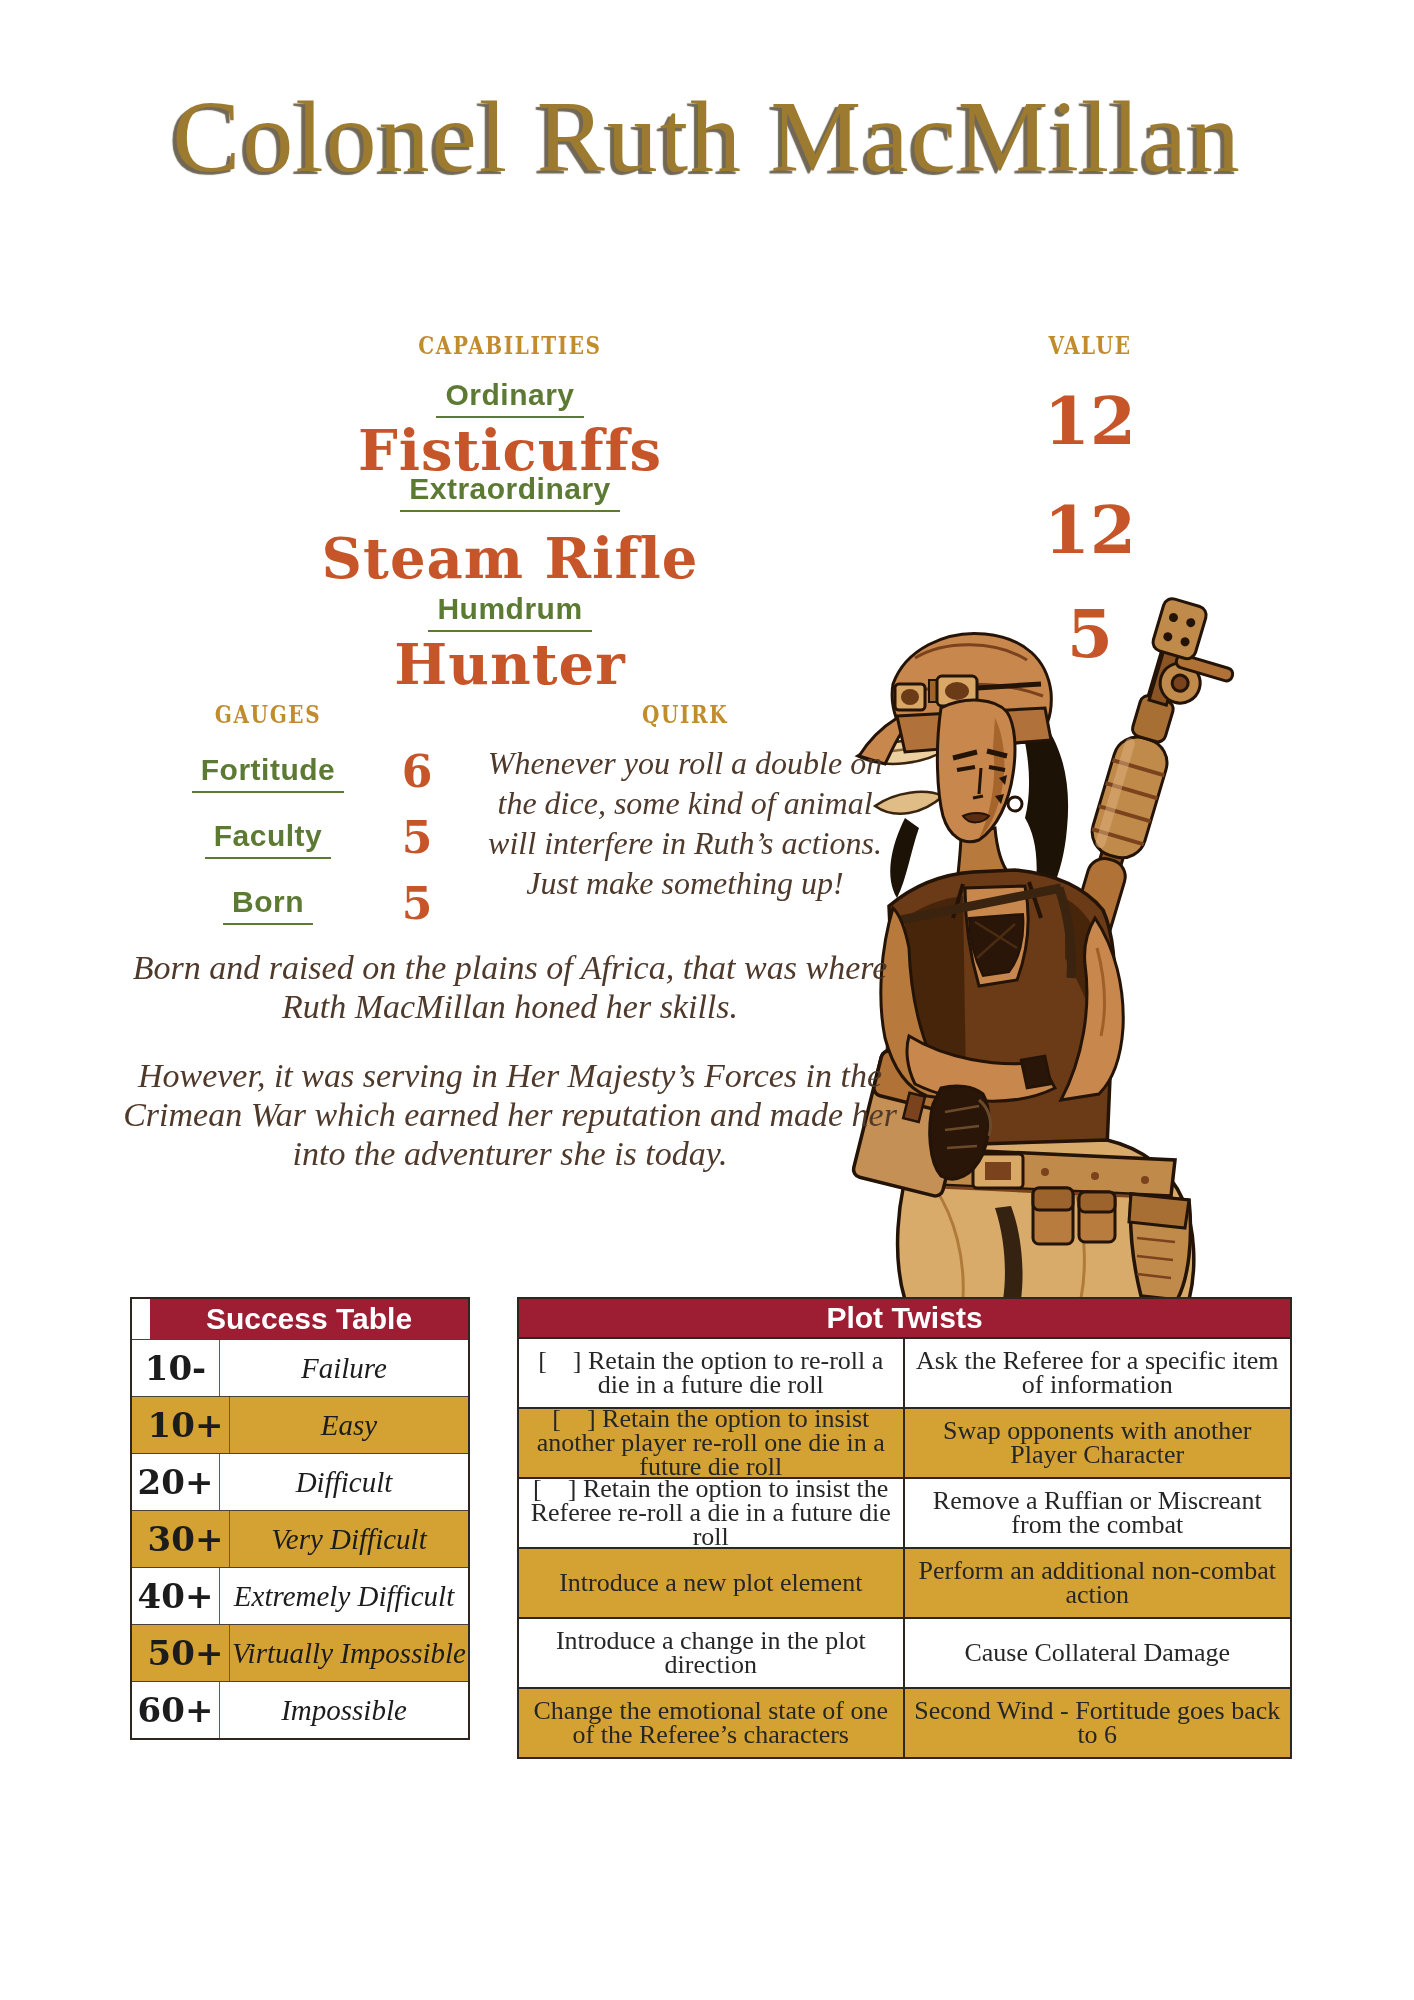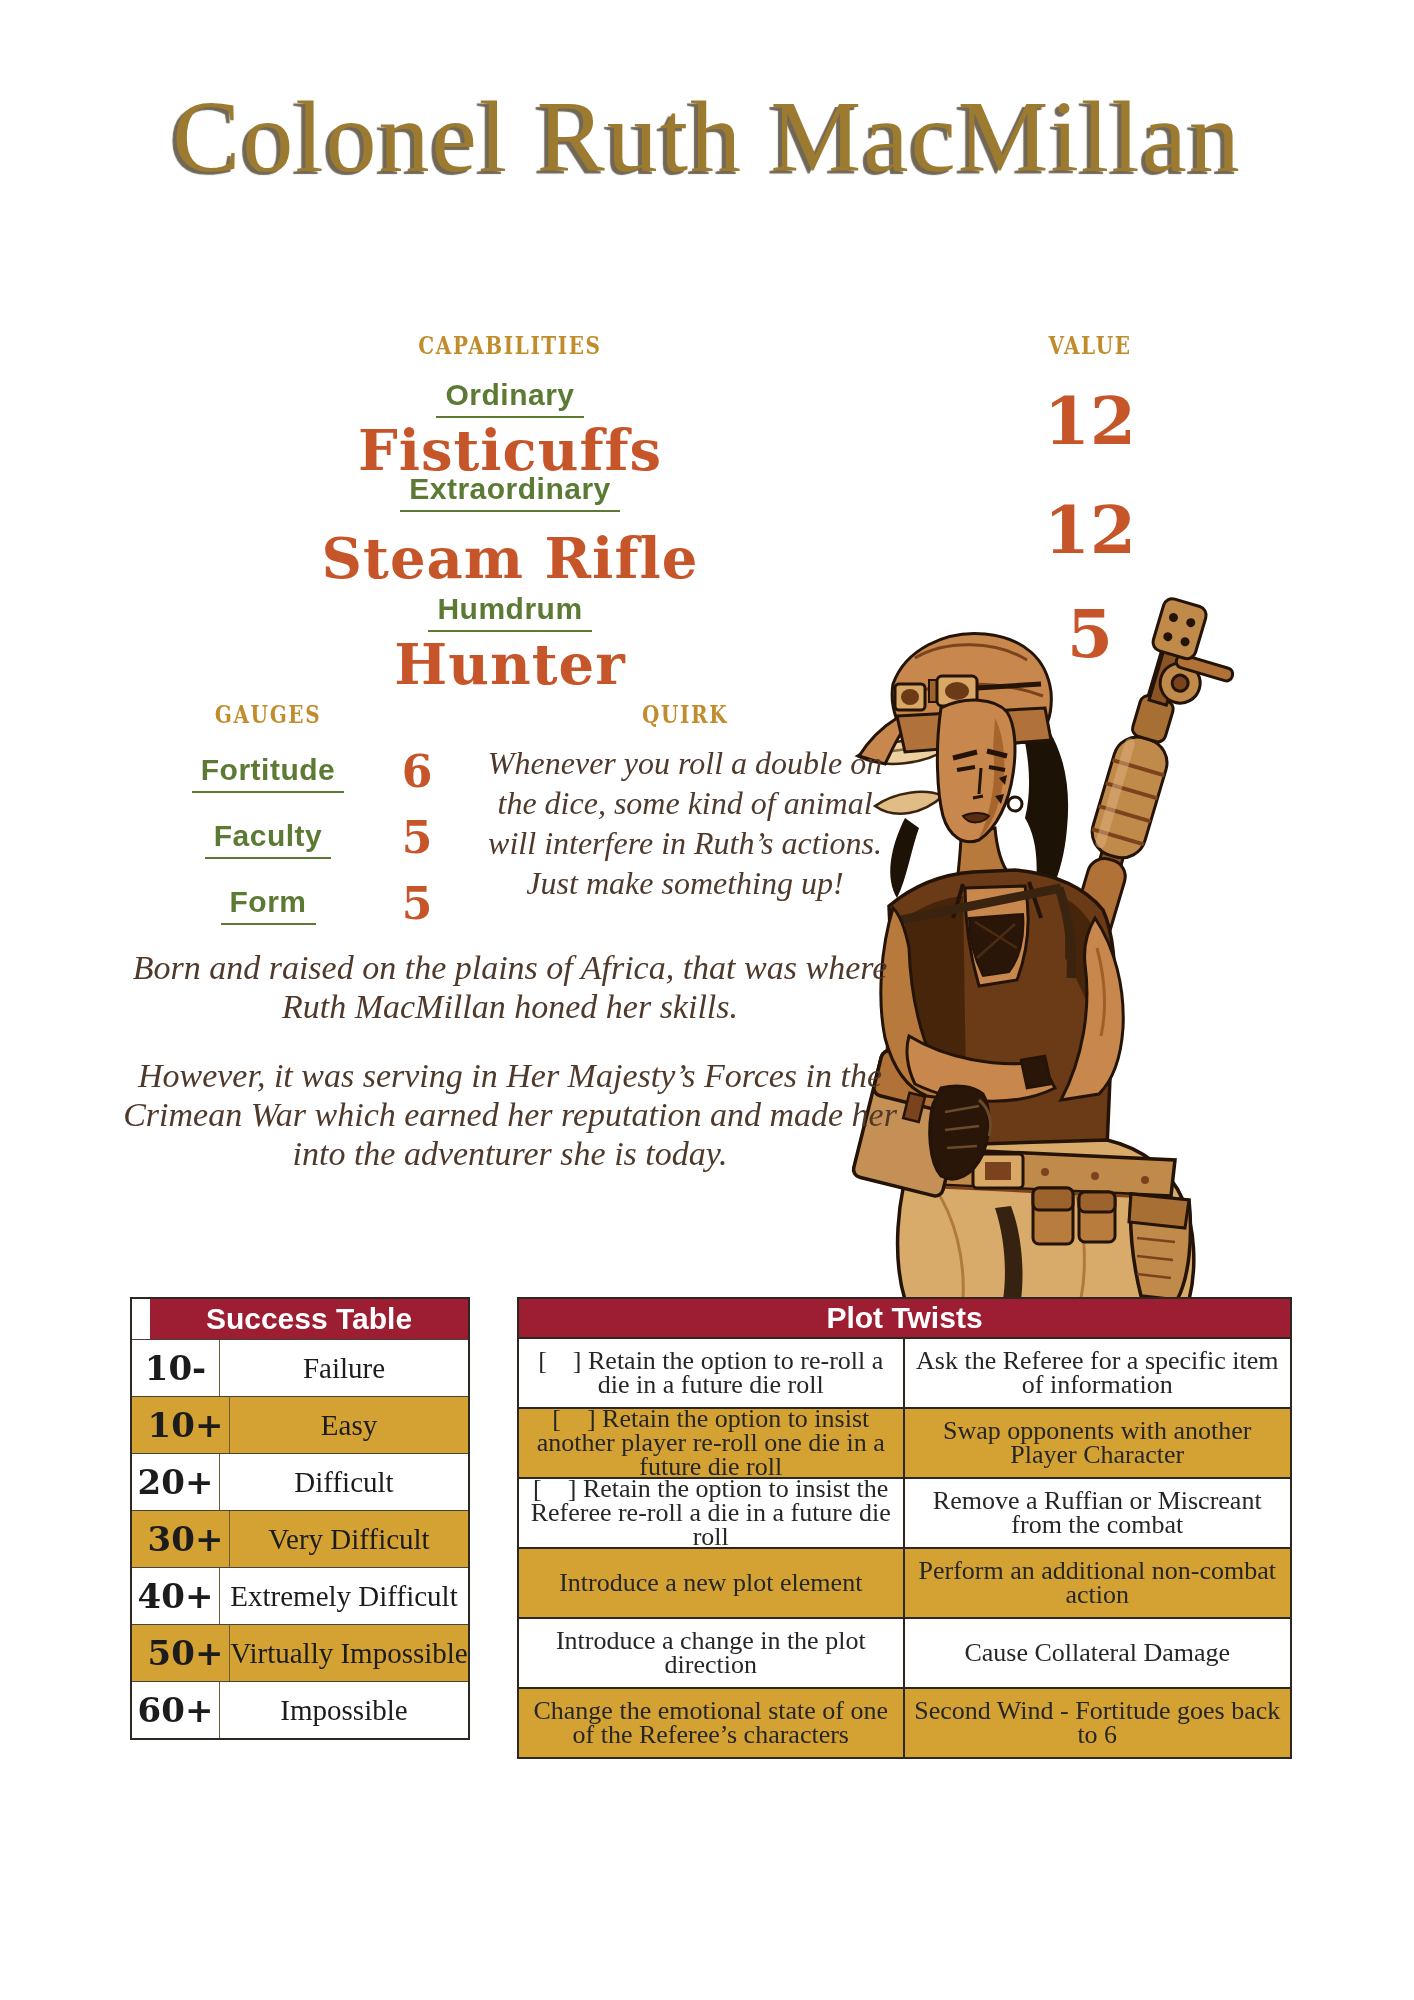--- a/index.html
+++ b/index.html
@@ -64,21 +64,21 @@
     border:2px solid #2e2620;background:#fff;box-sizing:border-box;}
   .t-head{background:var(--maroon);color:#fff;text-align:center;
     font-family:"Liberation Sans",sans-serif;font-weight:bold;}
   .stable .t-head{height:40px;line-height:40px;font-size:30px;margin-left:18px;}
   .st-row{display:flex;height:57px;border-top:1.5px solid #4a423a;box-sizing:border-box;}
   .st-row.gold{background:var(--row-gold);padding-left:10px;}
   .st-th{width:88px;display:flex;align-items:center;justify-content:center;
     border-right:1.5px solid #6b5a3a;font-family:"DejaVu Serif",serif;
     font-weight:bold;font-size:34px;color:#1c1c1c;box-sizing:border-box;}
   .st-td{flex:1;display:flex;align-items:center;justify-content:center;
-    font-family:"Liberation Serif",serif;font-size:29px;color:#1c1c1c;}
+    font-family:"Liberation Serif",serif;font-size:29px;color:#1c1c1c;font-style:italic;}
 
   .ptable{position:absolute;left:517px;top:1297px;width:775px;z-index:5;
     border:2px solid #2e2620;background:#fff;box-sizing:border-box;}
   .ptable .t-head{height:38px;line-height:38px;font-size:30px;}
   .pt-row{display:flex;height:70px;border-top:2px solid #2e2620;box-sizing:border-box;}
   .pt-row.gold{background:var(--row-gold);}
   .pt-cell{flex:1 1 50%;display:flex;align-items:center;justify-content:center;
     text-align:center;padding:2px 6px;box-sizing:border-box;
     font-family:"Liberation Serif",serif;font-size:26px;line-height:24px;color:#262626;}
   .pt-left{border-right:2px solid #2e2620;}
@@ -102,21 +102,21 @@
 
   <div class="cap-value v1">12</div>
   <div class="cap-value v2">12</div>
   <div class="cap-value v3">5</div>
 
   <div class="sec-head gauges-head">GAUGES</div>
   <div class="gauge-row g1"><span class="tier-label">Fortitude</span></div>
   <div class="gauge-value gv1">6</div>
   <div class="gauge-row g2"><span class="tier-label">Faculty</span></div>
   <div class="gauge-value gv2">5</div>
-  <div class="gauge-row g3"><span class="tier-label">Form</span></div>
+  <div class="gauge-row g3"><span class="tier-label">Born</span></div>
   <div class="gauge-value gv3">5</div>
 
   <div class="sec-head quirk-head">QUIRK</div>
   <div class="quirk-text">
     <div>Whenever you roll a double on</div>
     <div>the dice, some kind of animal</div>
     <div>will interfere in Ruth’s actions.</div>
     <div>Just make something up!</div>
   </div>
 

